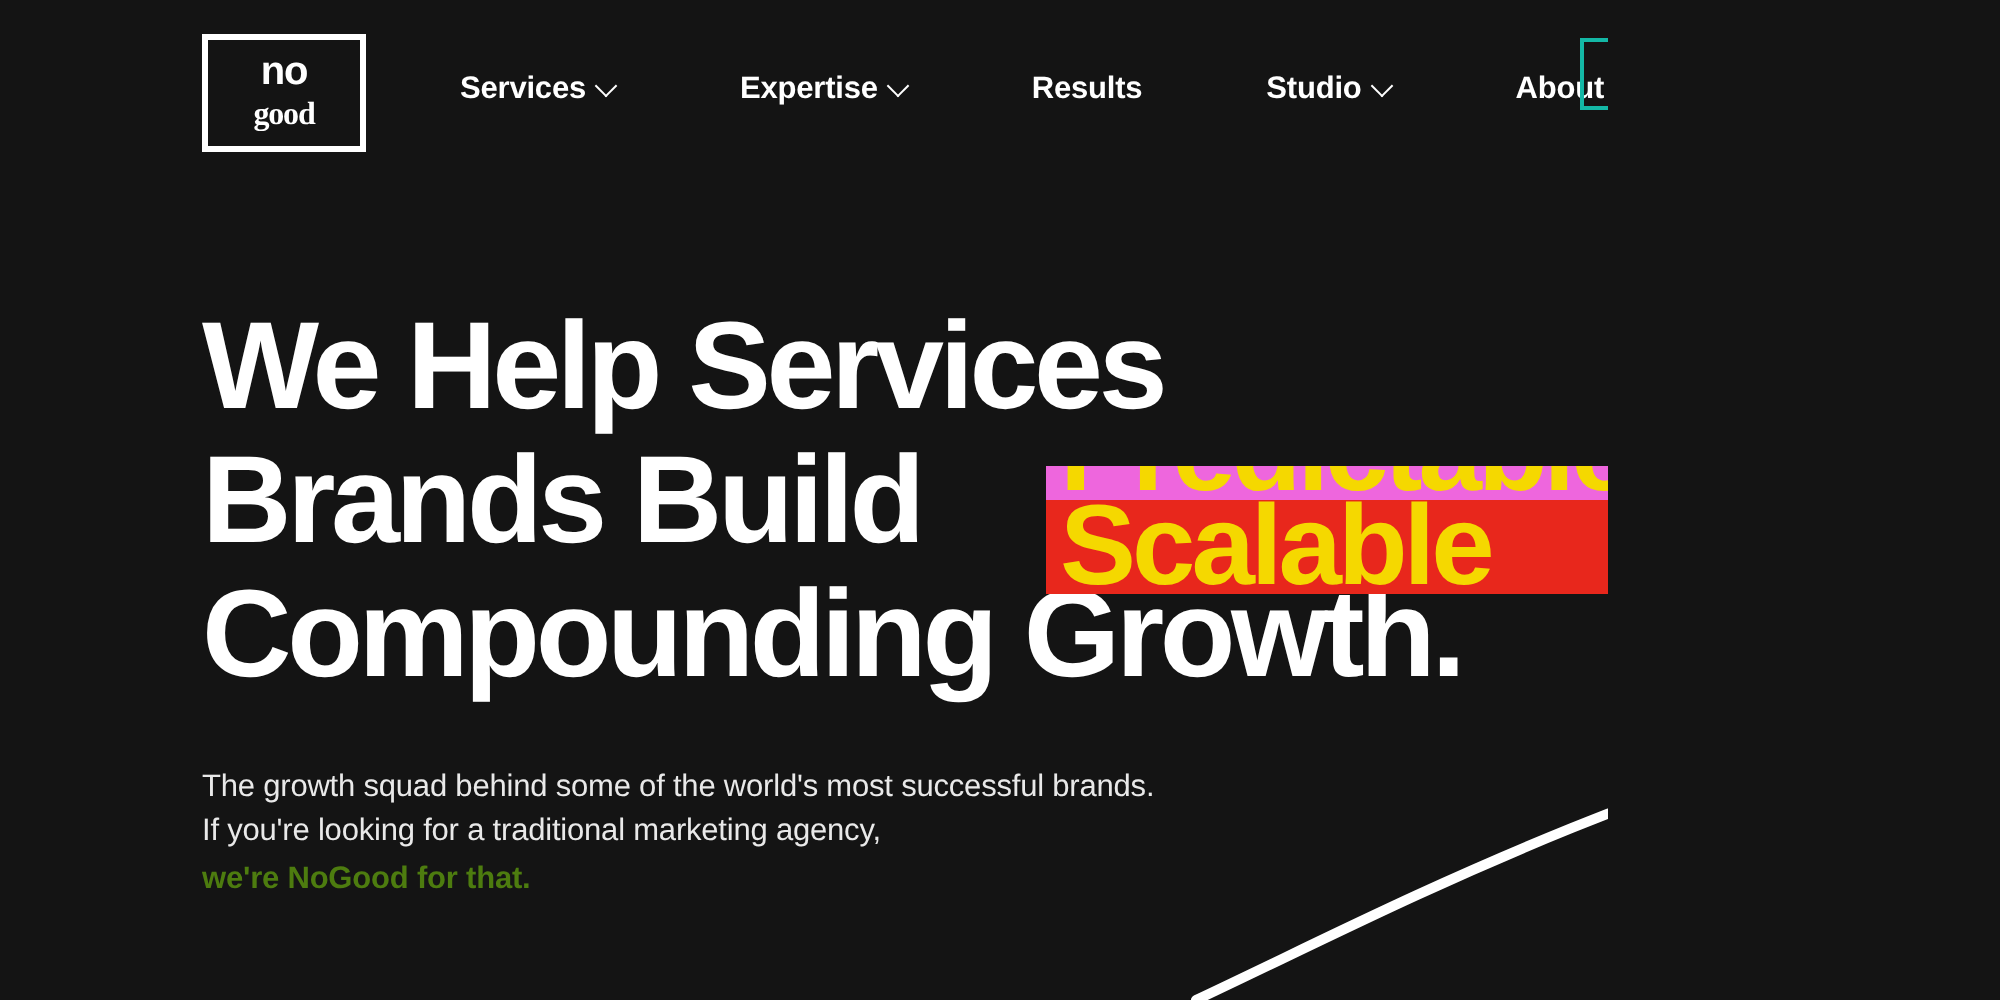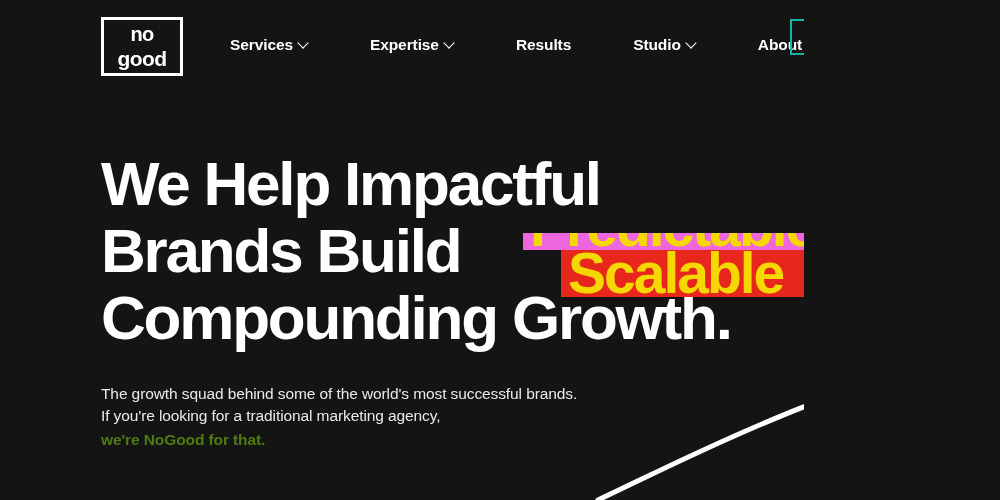--- a/index.html
+++ b/index.html
@@ -50,21 +50,21 @@
     cursor:pointer;
   }
   .logo-line {
     color:#ffffff;
     font-weight:bold;
     font-size:21px;
     line-height:0.92;
     letter-spacing:-0.6px;
   }
   .logo-line.l1 { font-size:20px; }
-  .logo-line.l2 { font-size:21px; margin-top:5px; }
+  .logo-line.l2 { font-size:16px; margin-top:5px;font-family:Liberation Serif, serif; }
 
   .nav {
     position:absolute;
     left:230px; top:0;
     height:90px;
     display:flex;
     align-items:center;
     gap:8px;
   }
   .nav-item {
@@ -158,21 +158,20 @@
   }
   .word-slot.outgoing {
     top:-30px;
     background:#ee66dd;
   }
   .word-slot.outgoing .word-text { color:#f5d800; }
   .word-slot.incoming {
     top:17px;
     height:47px;
     background:#e8271c;
-    margin-left:38px;
   }
   .word-slot.incoming .word-text { color:#f5d800; }
 
   
   .subcopy {
     position:absolute;
     left:101px; top:383px;
     z-index:4;
   }
   .sub-line {
@@ -240,21 +239,21 @@
       <div class="nav-item">
         <span>Blog</span>
       </div>
     </nav>
 
     <button class="cta">TALK TO US</button>
   </header>
 
   <div class="hero">
     <h1 class="headline">
-      <div class="hl-line">We Help Impactful</div>
+      <div class="hl-line">We Help Services</div>
       <div class="hl-line">Brands Build</div>
       <div class="hl-line">Compounding Growth.</div>
     </h1>
 
     <div class="word-rotator">
       <div class="word-slot outgoing">
         <span class="word-text">Predictable</span>
       </div>
       <div class="word-slot incoming">
         <span class="word-text">Scalable</span>

